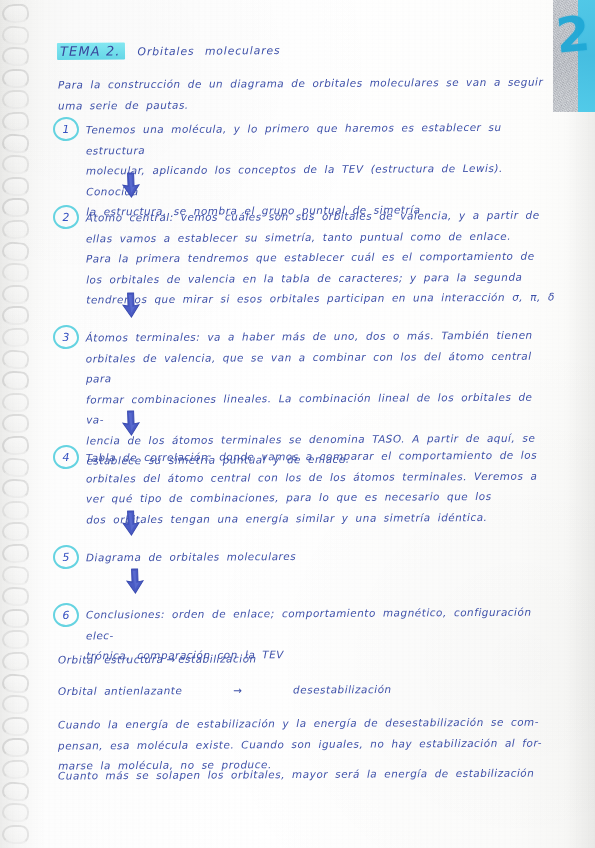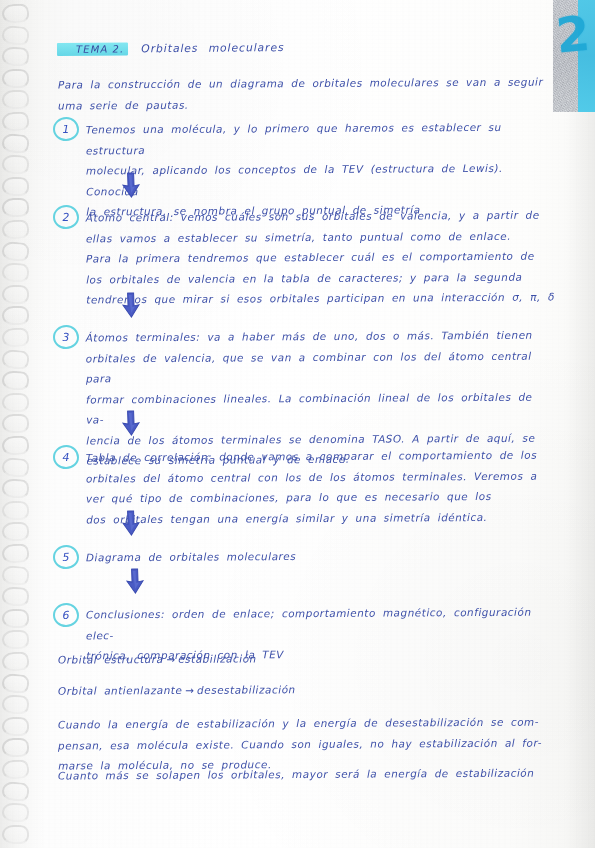--- a/index.html
+++ b/index.html
@@ -122,23 +122,23 @@
     position: absolute;
     left: 57px; top: 42px;
     display: flex;
     align-items: baseline;
     gap: 13px;
     transform: rotate(-0.5deg);
   }
   .title-highlight {
     position: relative;
     display: inline-block;
-    padding: 1px 4px 1px 19px;
-    font-family: "DejaVu Sans", sans-serif;
-    font-size: 10px;
+    padding: 1px 4px 1px 3px;
+    font-family: "DejaVu Sans", sans-serif;
+    font-size: 13px;
     font-style: italic;
     letter-spacing: 1.1px;
     color: #39479c;
     background: linear-gradient(180deg, rgba(86,224,238,0.72), rgba(64,206,226,0.80));
     border-radius: 1px;
   }
   .title-rest {
     font-family: "DejaVu Sans", sans-serif;
     font-size: 10.8px;
     font-style: italic;
@@ -318,21 +318,21 @@
   <div class="step-circle" style="left:53px; top:603px;">6</div>
   <div class="hw block" style="left:86px; top:604px; width:470px;">Conclusiones: orden de enlace; comportamiento magnético, configuración elec-
 trónica, comparación con la TEV</div>
 
   <div class="hw" style="left:58px; top:650px; display:flex; align-items:baseline;">
     <span>Orbital estructura</span>
     <span class="arrow-right">→</span>
     <span>estabilización</span>
   </div>
 
-  <div class="hw" style="left:58px; top:681px; display:flex; align-items:flex-end;">
+  <div class="hw" style="left:58px; top:681px; display:flex; align-items:flex-end;gap:48px;">
     <span>Orbital antienlazante</span>
     <span class="arrow-right">→</span>
     <span class="underline-ink">desestabilización</span>
   </div>
 
   <div class="hw block" style="left:58px; top:714px; width:495px;">Cuando la energía de estabilización y la energía de desestabilización se com-
 pensan, esa molécula existe. Cuando son iguales, no hay estabilización al for-
 marse la molécula, no se produce.</div>
 
   <div class="hw block" style="left:58px; top:765px; width:495px;">Cuanto más se solapen los orbitales, mayor será la energía de estabilización</div>

